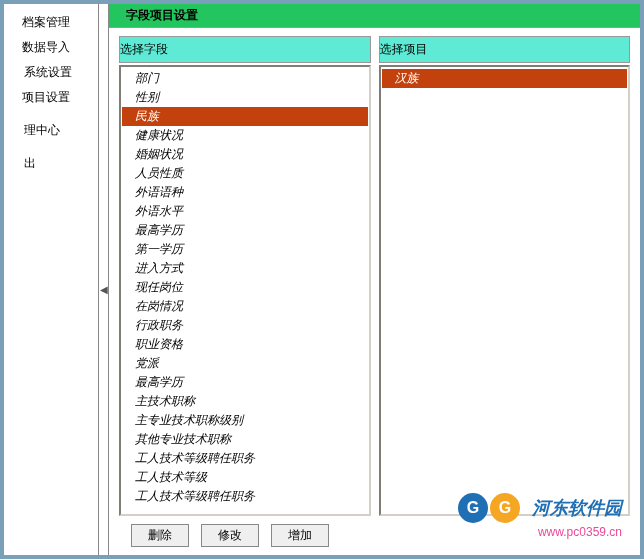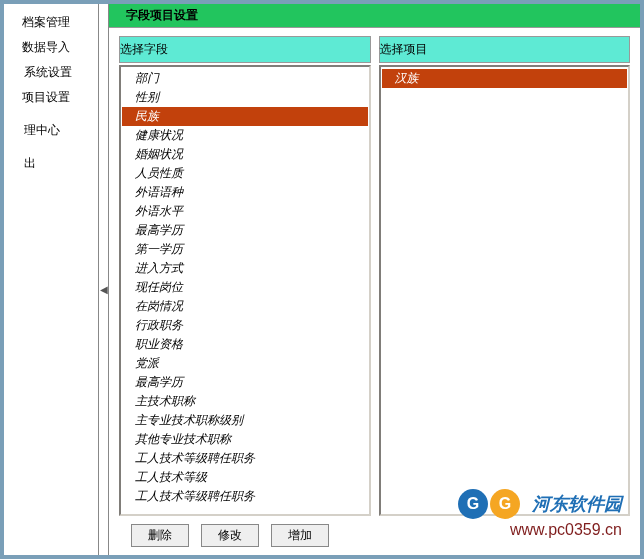--- a/index.html
+++ b/index.html
@@ -20,21 +20,21 @@
 .list-item { padding: 1px 13px; cursor: pointer; white-space: nowrap; font-style: italic; }
 .list-item.selected { background: #c2410c; color: #fff; }
 .button-row { padding: 8px 0 4px 12px; display: flex; gap: 12px; }
 .btn { border: 1px solid #888; background: #efefef; padding: 2px 16px; cursor: pointer; font-family: inherit; font-size: 12px; }
 .watermark { position: absolute; bottom: 20px; right: 22px; text-align: right; pointer-events: none; }
 .wm-logo { display: inline-flex; align-items: center; gap: 2px; }
 .wm-g { width: 30px; height: 30px; border-radius: 50%; display: inline-flex; align-items: center; justify-content: center; font-weight: bold; font-size: 16px; color: #fff; }
 .wm-g.blue { background: #1f6fb5; }
 .wm-g.yellow { background: #f5a623; }
 .wm-text { font-family: "Microsoft YaHei", sans-serif; font-size: 18px; font-weight: bold; font-style: italic; color: #1f6fb5; margin-left: 10px; }
-.wm-url { font-family: Arial, sans-serif; font-size: 16px; color: #7f1d1d; display: block; margin-top: 2px; }
+.wm-url { font-family: Arial, sans-serif; font-size: 12px; color: #ec4899; display: block; margin-top: 2px; }
 </style>
 </head>
 <body>
 
 <div class="outer-border">
   <div class="sidebar">
     <div class="sidebar-item">档案管理</div>
     <div class="sidebar-item">数据导入</div>
     <div class="sidebar-item lv0">系统设置</div>
     <div class="sidebar-item">项目设置</div>

